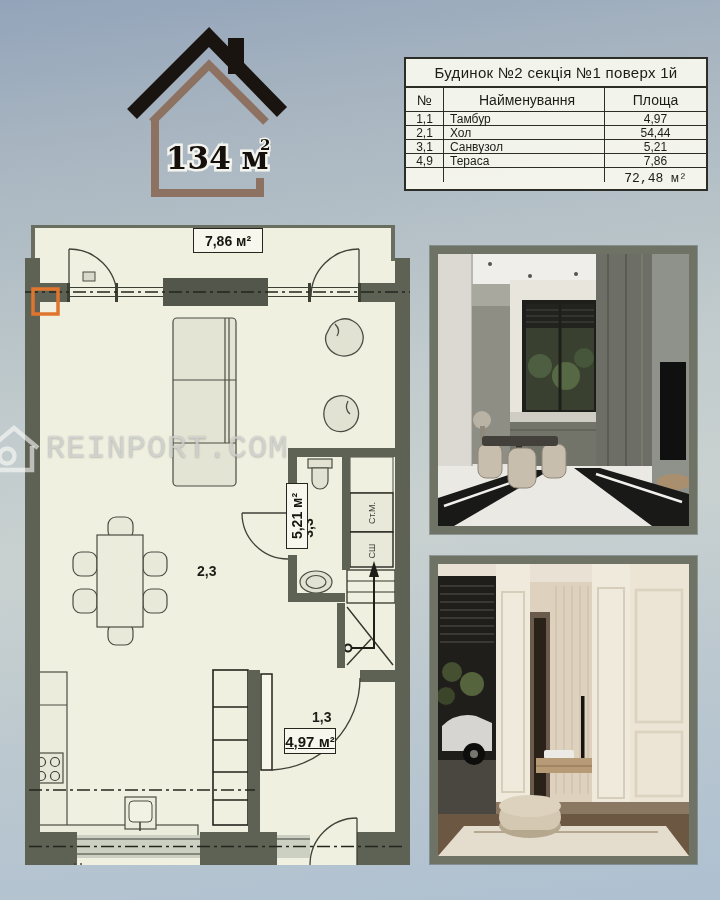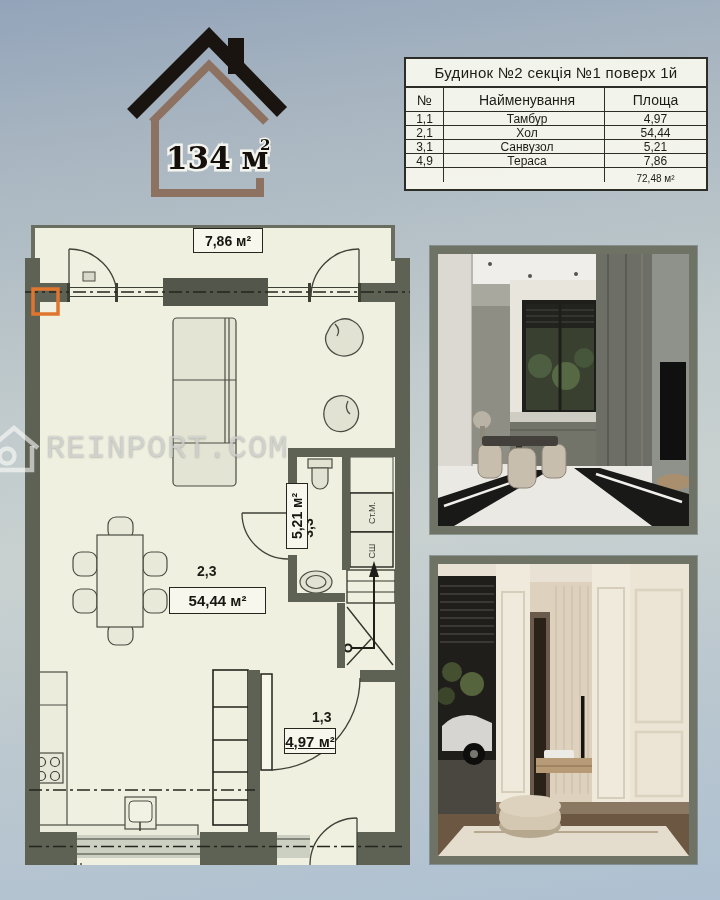--- a/index.html
+++ b/index.html
@@ -13,25 +13,25 @@
   
   .area-table {
     position:absolute; left:404px; top:57px; width:304px;
     background:rgba(247,247,238,.93); border:2px solid #2d2d27; color:#1d1d18;
     box-sizing:border-box;
   }
   .t-title { height:27px; line-height:27px; text-align:center; font-size:15px; border-bottom:2px solid #2d2d27; letter-spacing:.3px; }
   .t-grid { display:grid; grid-template-columns:38px 1fr 101px; }
   .t-grid > div { box-sizing:border-box; }
   .th { height:24px; line-height:24px; font-size:14px; text-align:center; border-bottom:1.5px solid #2d2d27; }
-  .td { height:14px; line-height:14px; font-size:12px; border-bottom:1px solid #2d2d27;text-align:center; }
+  .td { height:14px; line-height:14px; font-size:12px; border-bottom:1px solid #2d2d27; }
   .c-num { border-right:1.5px solid #2d2d27; text-align:center; }
   .c-name { border-right:1.5px solid #2d2d27; padding-left:6px; }
   .c-area { text-align:center; }
-  .t-total { height:21px; line-height:21px; font-size:10px; border-bottom:none !important; }
+  .t-total { height:21px; line-height:21px; font-size:13px; border-bottom:none !important;font-family:Liberation Mono, monospace; }
   .t-empty { border-bottom:none !important; }
   
   .plan { position:absolute; left:25px; top:225px; width:385px; height:640px; }
   .plan svg { position:absolute; left:0; top:0; }
   .plan-box {
     position:absolute; background:#f7f7ed; border:1.6px solid #26261f;
     display:flex; align-items:center; justify-content:center;
     font-weight:700; font-size:14px; color:#171712; box-sizing:border-box;
   }
   .plan-num { position:absolute; font-weight:700; font-size:14px; color:#1c1c16; }
@@ -264,21 +264,20 @@
         <line x1="0" y1="67" x2="385" y2="67"></line>
         <line x1="4" y1="565" x2="230" y2="565"></line>
         <line x1="4" y1="621.5" x2="381" y2="621.5"></line>
       </g>
 
       <rect x="8" y="64" width="25" height="25" fill="none" stroke="#e0752e" stroke-width="3.5"></rect>
     </svg>
 
     <div class="plan-box" style="left:152px; top:3px; width:70px; height:25px;margin-left:16px;">7,86 м²</div>
     <div class="plan-num" style="left:172px; top:338px;">2,3</div>
-    <div class="plan-box" style="left:144px; top:362px; width:97px; height:27px; font-size:15px;">54,44 м²</div>
     <div class="plan-num rot" style="left:283px; top:303px;">3,3</div>
     <div class="plan-box rot" style="left:272px; top:291px; width:66px; height:22px;">5,21 м²</div>
     <div class="closet-lbl rot" style="left:347px; top:288px;">Ст.М.</div>
     <div class="closet-lbl rot" style="left:347px; top:326px;">СШ</div>
     <div class="plan-num" style="left:287px; top:484px;">1,3</div>
     <div class="plan-box" style="left:259px; top:503px; width:52px; height:26px; font-size:15px;text-decoration:underline;">4,97 м²</div>
   </div>
 
   <div class="photo photo1">
     <svg width="251" height="272" viewBox="0 0 251 272">

